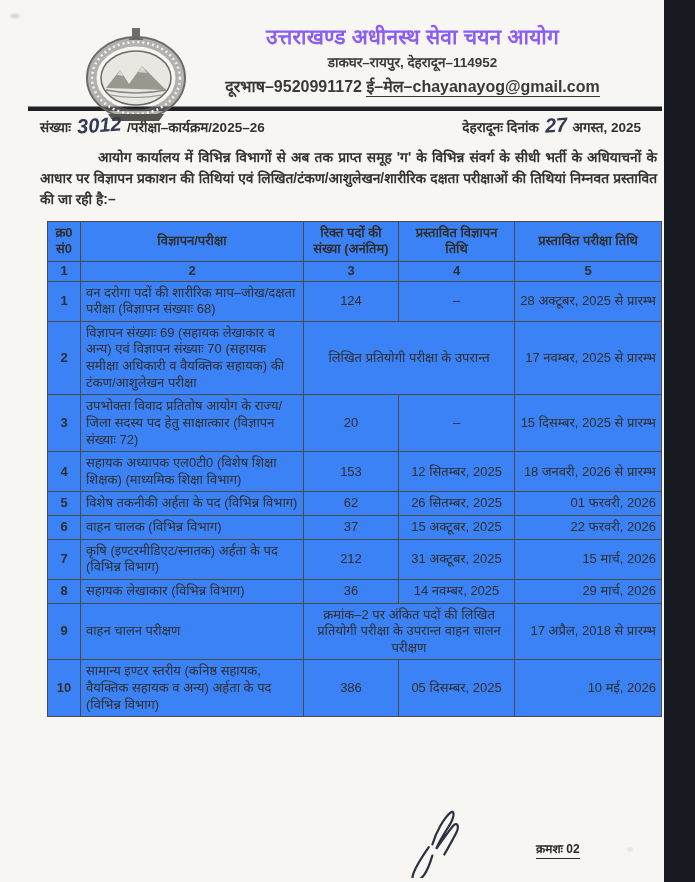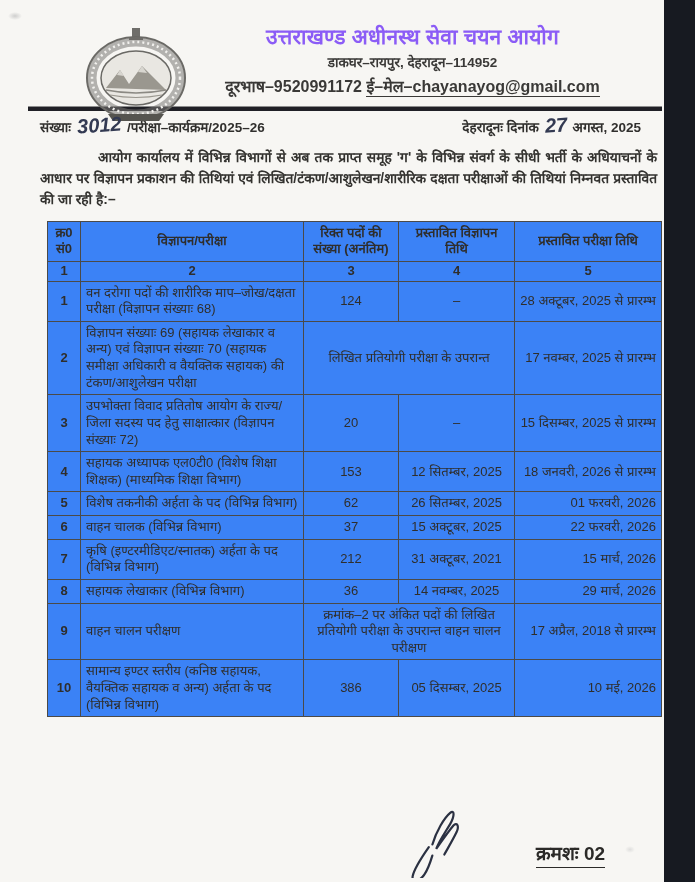--- a/index.html
+++ b/index.html
@@ -78,21 +78,21 @@
   .exam-table .num-row td { text-align: center; font-weight: 600; padding: 1px 4px; }
   .c-center { text-align: center; }
   .c-desc { text-align: left; padding-left: 7px; }
   .c-exam { text-align: right; padding-left: 8px; }
   .c-sno { font-weight: 600; }
 
   
   .signature { position: absolute; left: 392px; top: 806px; width: 86px; height: 72px; }
   .continuation {
     position: absolute; left: 536px; top: 840px;
-    font-size: 19px; font-weight: 700; color: #2b2a28;
+    font-size: 12px; font-weight: 700; color: #2b2a28;
     border-bottom: 1.6px solid #2b2a28; padding-bottom: 1px;
   }
 </style>
 </head>
 <body>
 
 <div class="page">
 
   <div class="smudge-tl"></div>
   <div class="smudge-br"></div>
@@ -204,21 +204,21 @@
           <td class="c-center c-sno">6</td>
           <td class="c-desc">वाहन चालक (विभिन्न विभाग)</td>
           <td class="c-center">37</td>
           <td class="c-center">15 अक्टूबर, 2025</td>
           <td class="c-exam">22 फरवरी, 2026</td>
         </tr>
         <tr>
           <td class="c-center c-sno">7</td>
           <td class="c-desc">कृषि (इण्टरमीडिएट/स्नातक) अर्हता के पद (विभिन्न विभाग)</td>
           <td class="c-center">212</td>
-          <td class="c-center">31 अक्टूबर, 2021</td>
+          <td class="c-center">31 अक्टूबर, 2025</td>
           <td class="c-exam">15 मार्च, 2026</td>
         </tr>
         <tr>
           <td class="c-center c-sno">8</td>
           <td class="c-desc">सहायक लेखाकार (विभिन्न विभाग)</td>
           <td class="c-center">36</td>
           <td class="c-center">14 नवम्बर, 2025</td>
           <td class="c-exam">29 मार्च, 2026</td>
         </tr>
         <tr>

